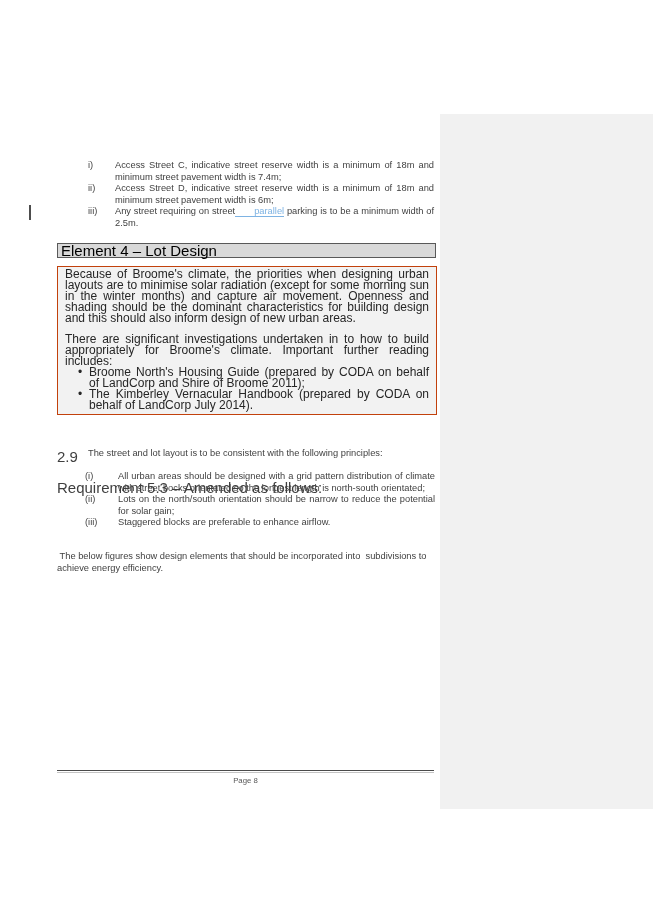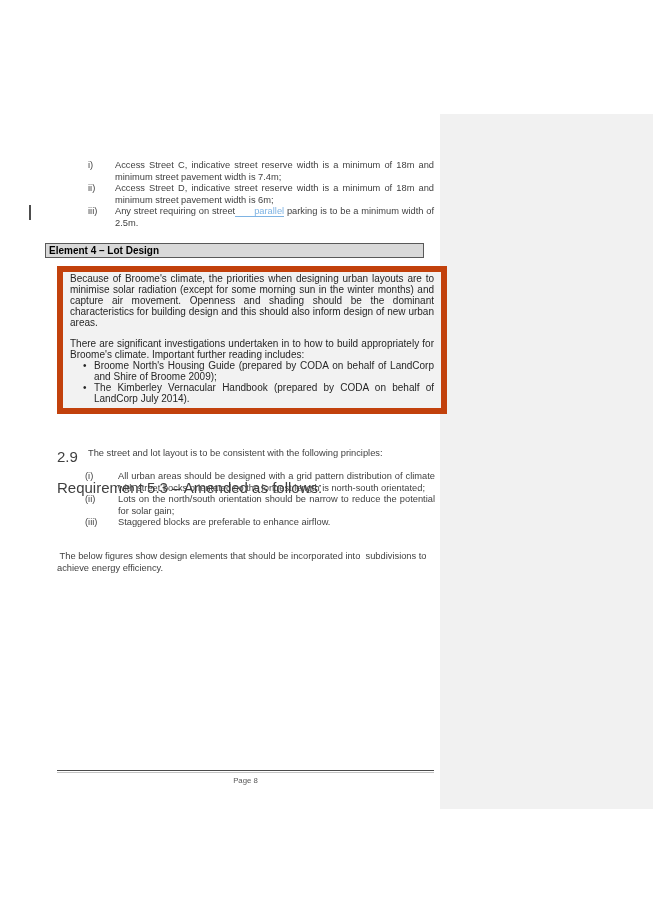--- a/index.html
+++ b/index.html
@@ -43,40 +43,40 @@
 
   .ins {
     color: #7eb3e3;
     border-bottom: 1px solid #7eb3e3;
     padding-left: 19px;
   }
 
   
   .element-header {
     position: absolute;
-    left: 45px; top: 243px;
+    left: 57px; top: 243px;
     width: 371px;
     background: #d9d9d9;
     border: 1px solid #595959;
-    font-size: 10px;
-    font-weight: bold;
+    font-size: 15px;
+    font-weight: normal;
     color: #000000;
     padding: 1px 3px 1px 3px;
     line-height: 11px;
   }
 
   
   .info-box {
     position: absolute;
     left: 57px; top: 266px;
     width: 364px;
     background: #f2f2f2;
-    border: 6px solid #c2410c;
+    border: 1px solid #c2410c;
     padding: 2px 7px 3px 7px;
-    font-size: 10px;
+    font-size: 12px;
     line-height: 10.9px;
     color: #262626;
   }
   .info-box p { margin: 0; text-align: justify; }
   .info-box .blank-line { height: 10.9px; }
   .bullet-item { display: flex; padding-left: 13px; }
   .bullet-item .marker { flex: 0 0 11px; }
   .bullet-item .txt { flex: 1 1 auto; text-align: justify; }
 
   
@@ -168,21 +168,21 @@
   <div class="element-header">
     <span>Element 4 – Lot Design</span>
   </div>
 
   <div class="info-box">
     <p>Because of Broome's climate, the priorities when designing urban layouts are to minimise solar radiation (except for some morning sun in the winter months) and capture air movement. Openness and shading should be the dominant characteristics for building design and this should also inform design of new urban areas.</p>
     <div class="blank-line"></div>
     <p>There are significant investigations undertaken in to how to build appropriately for Broome's climate. Important further reading includes:</p>
     <div class="bullet-item">
       <span class="marker">•</span>
-      <span class="txt">Broome North's Housing Guide (prepared by CODA on behalf of LandCorp and Shire of Broome 2009);</span>
+      <span class="txt">Broome North's Housing Guide (prepared by CODA on behalf of LandCorp and Shire of Broome 2011);</span>
     </div>
     <div class="bullet-item">
       <span class="marker">•</span>
       <span class="txt">The Kimberley Vernacular Handbook (prepared by CODA on behalf of LandCorp July 2014).</span>
     </div>
   </div>
 
 
   <div class="clause">
     <span class="clause-num">2.9</span>

